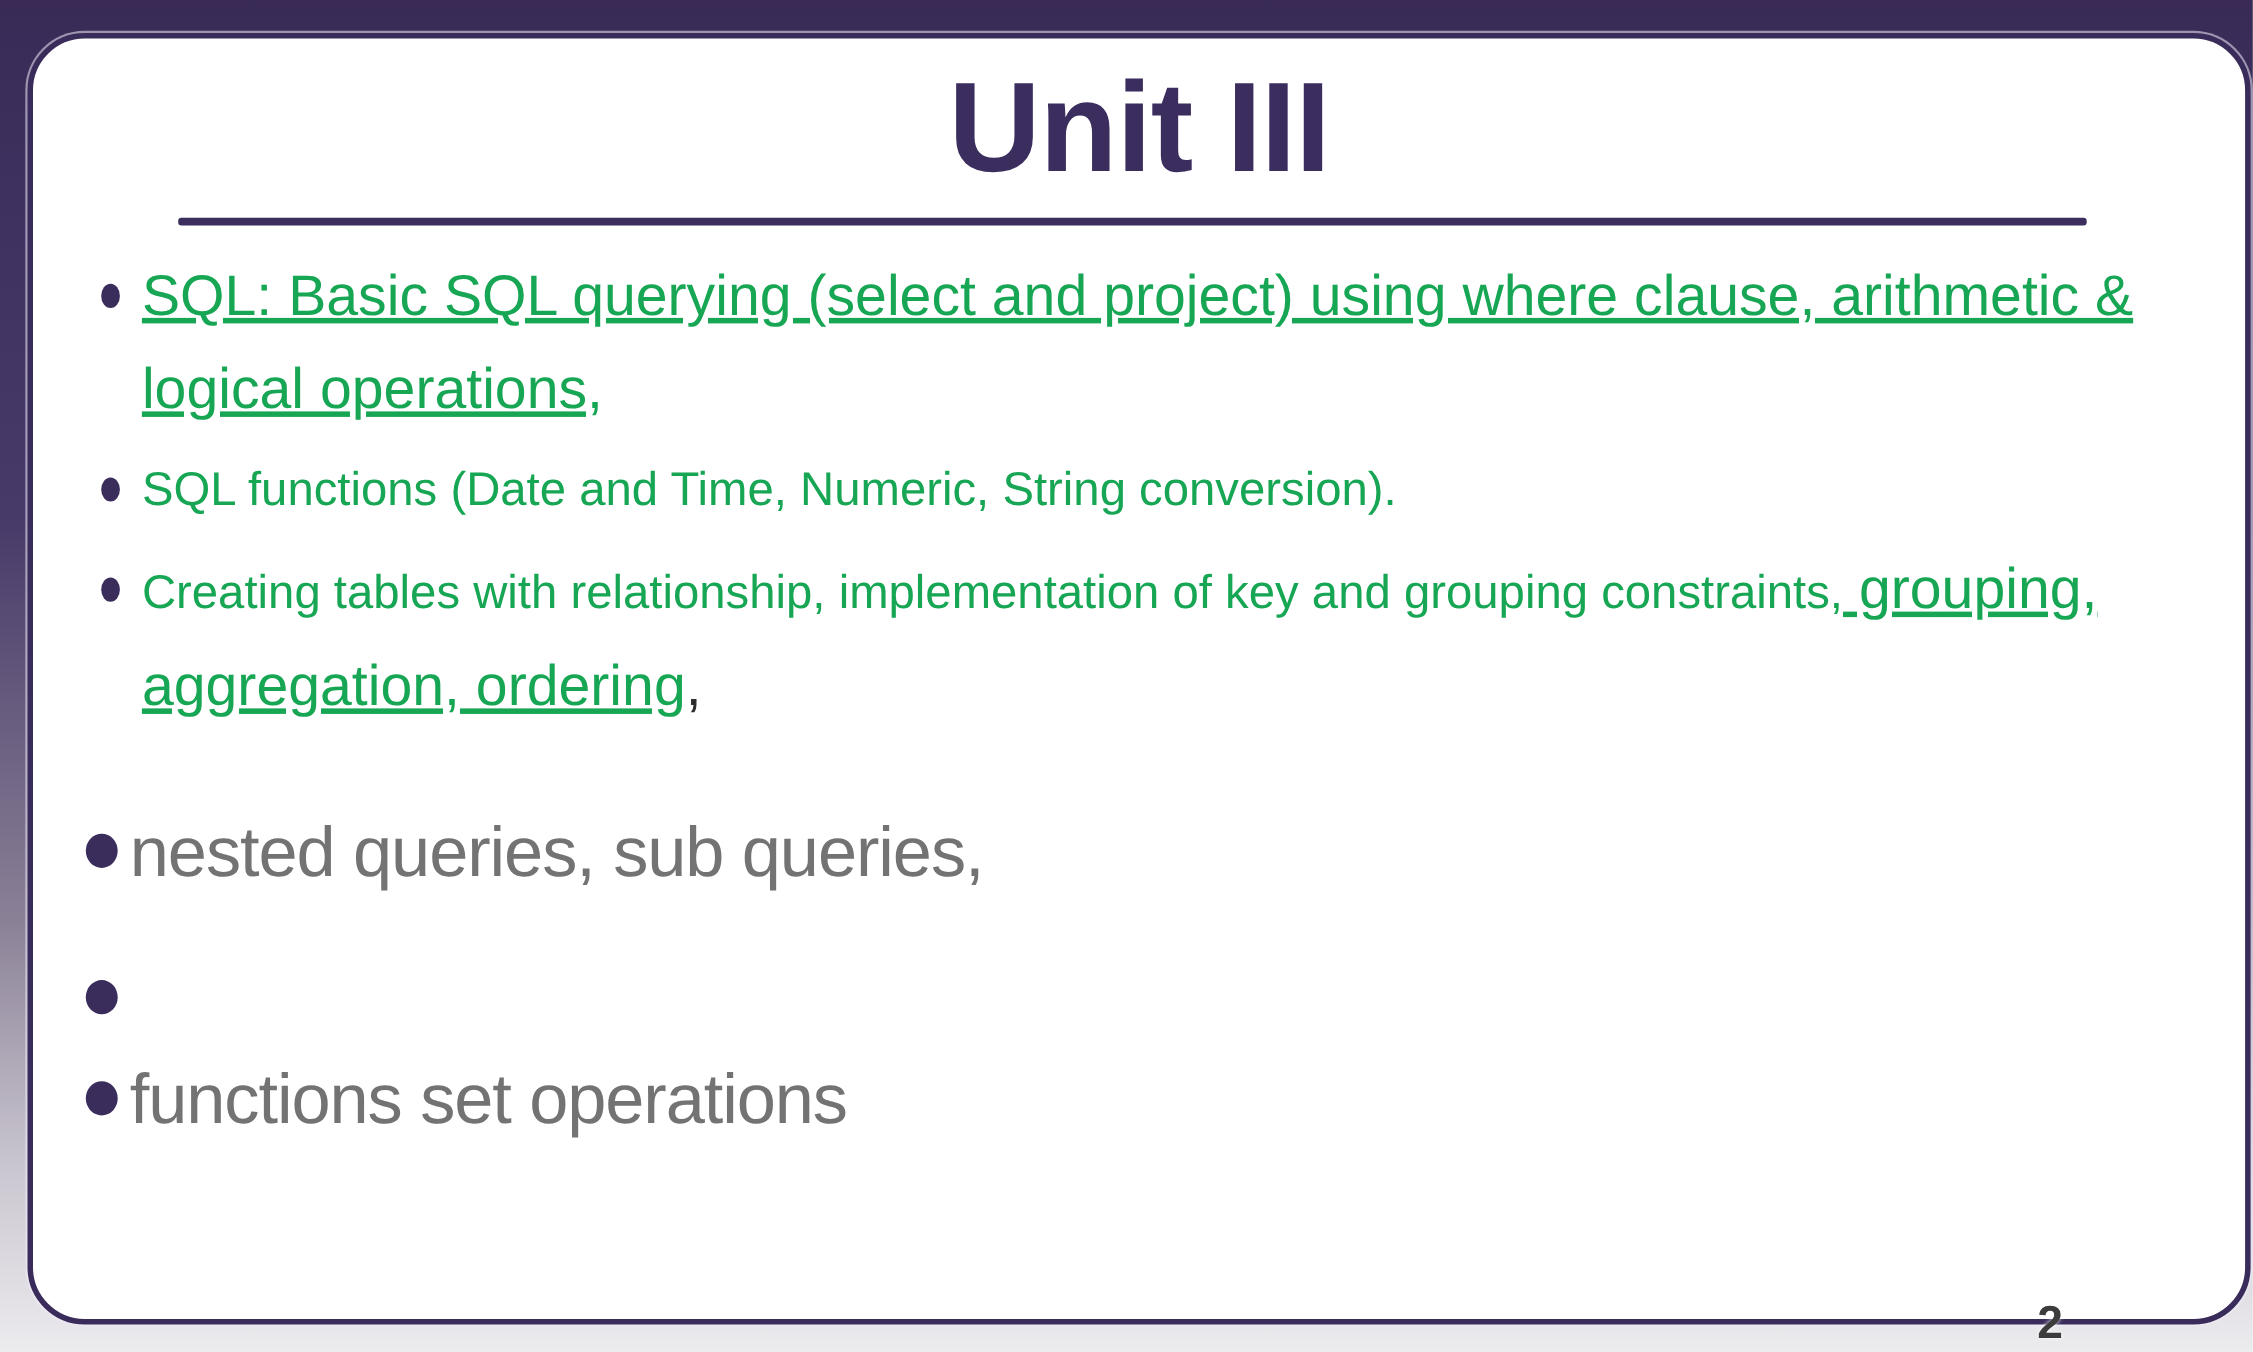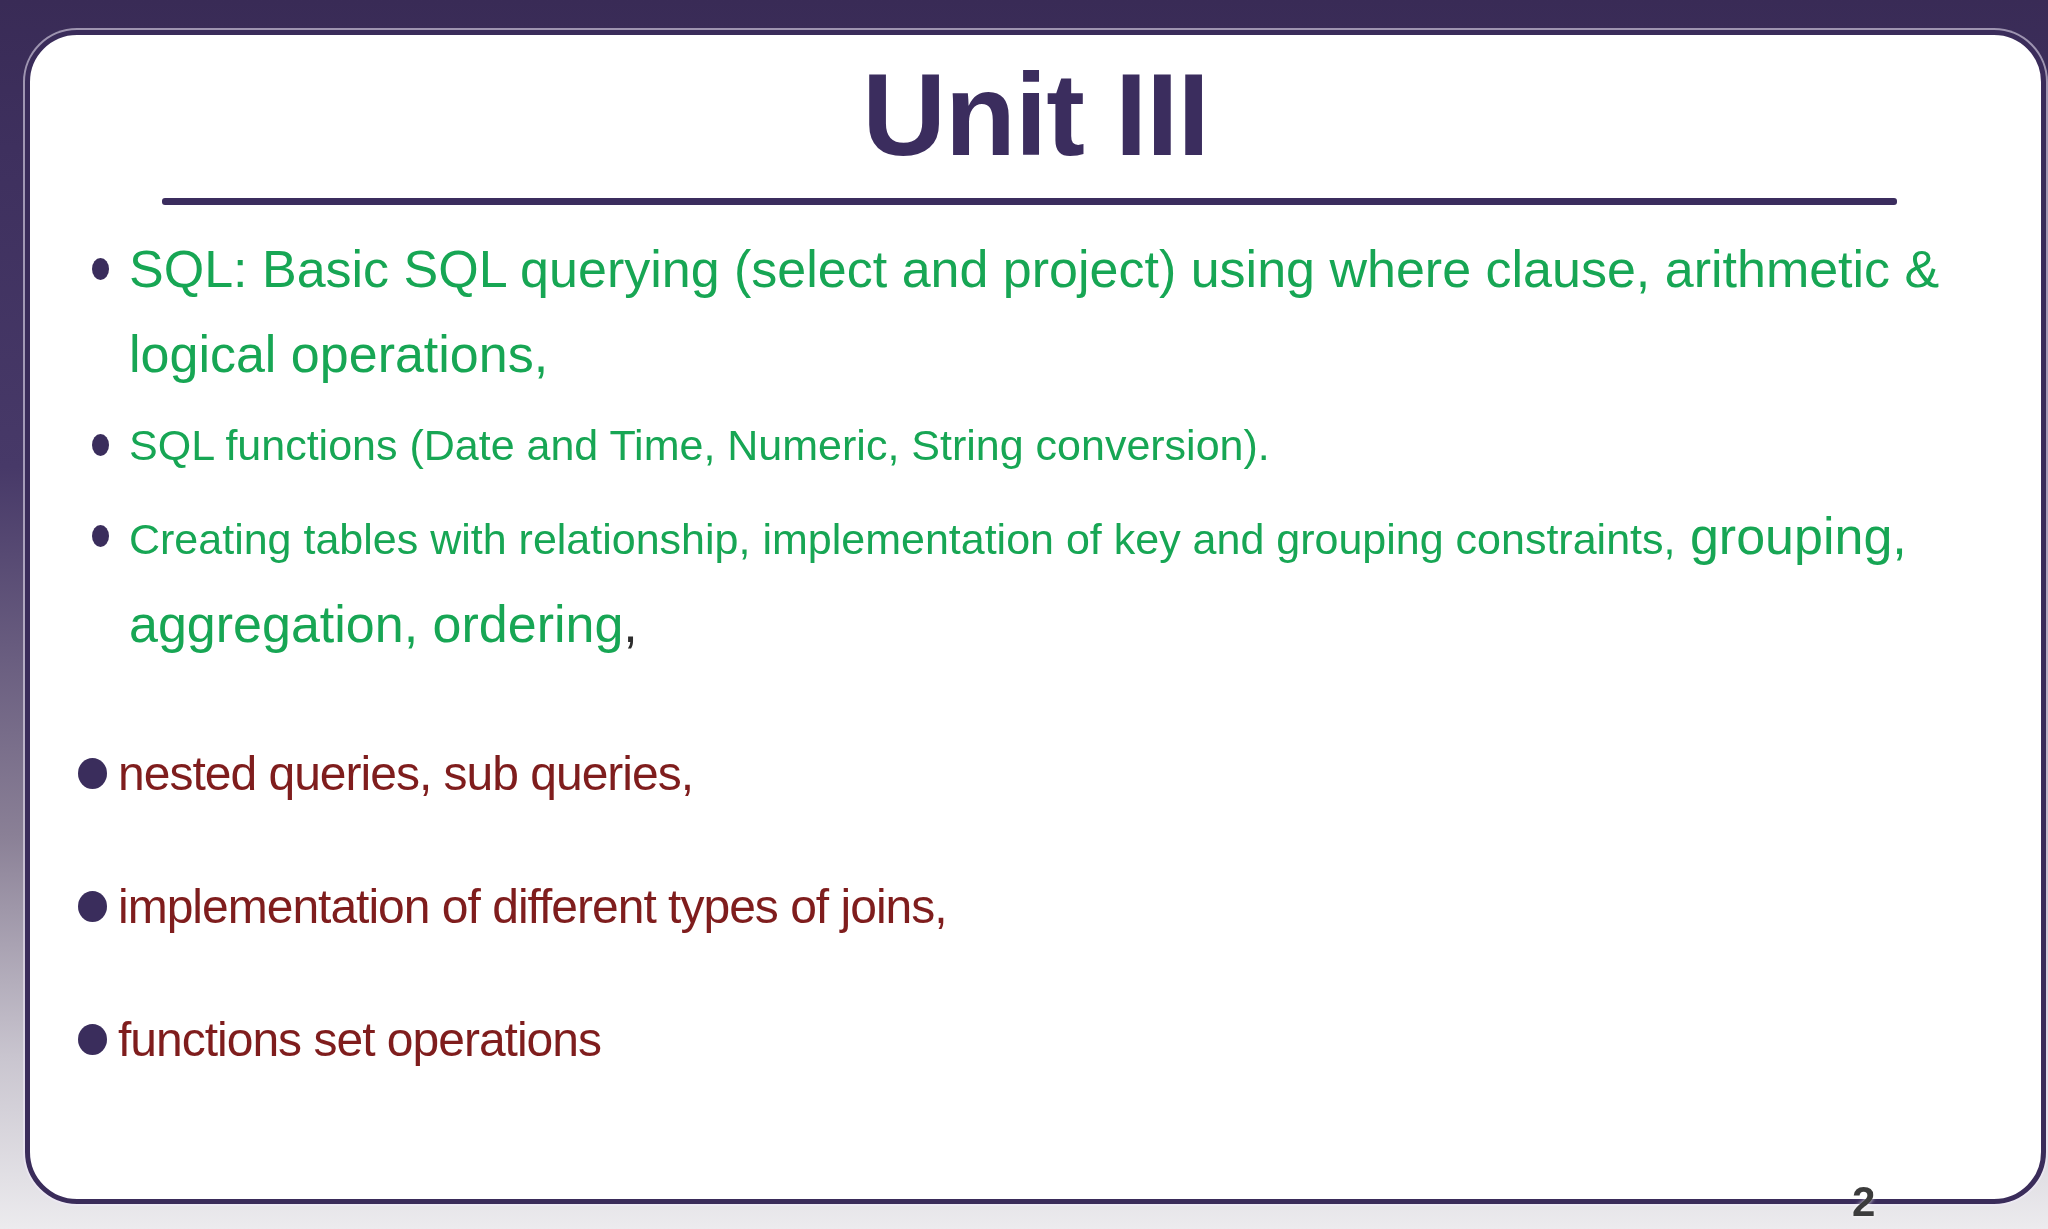--- a/index.html
+++ b/index.html
@@ -77,37 +77,37 @@
   
   .g-row .dot {
     width: 17px;
     height: 22px;
     margin: 31px 20px 0 14px;
   }
   .g-text {
     color: #17A654;
     line-height: 85px;
   }
-  .g-large { font-size: 52px; }
+  .g-large { font-size: 52px; text-decoration: underline; }
   .g-small { font-size: 43px; }
   .dark-comma { color: #2D2D2D; font-size: 52px; }
 
   .g-row { margin-bottom: 6px; }
 
   
   .d-section { margin-top: 48px; }
   .d-row { margin-bottom: 21px; }
   .d-row .dot {
     width: 29px;
     height: 31px;
     margin: 40px 11px 0 0;
   }
   .d-text {
-    color: #7f1d1d;
-    font-size: 48px;
+    color: #737373;
+    font-size: 64px;
     line-height: 112px;
     letter-spacing: -1px;
   }
 
   .page-number {
     position: absolute;
     left: 1852px;
     top: 1178px;
     font-size: 42px;
     font-weight: 700;
@@ -144,21 +144,20 @@
 
     <div class="d-section">
 
       <div class="row d-row">
         <span class="dot"></span>
         <div class="d-text">nested queries, sub queries,</div>
       </div>
 
       <div class="row d-row">
         <span class="dot"></span>
-        <div class="d-text">implementation of different types of joins,</div>
       </div>
 
       <div class="row d-row">
         <span class="dot"></span>
         <div class="d-text">functions set operations</div>
       </div>
 
     </div>
   </div>
 </div>

